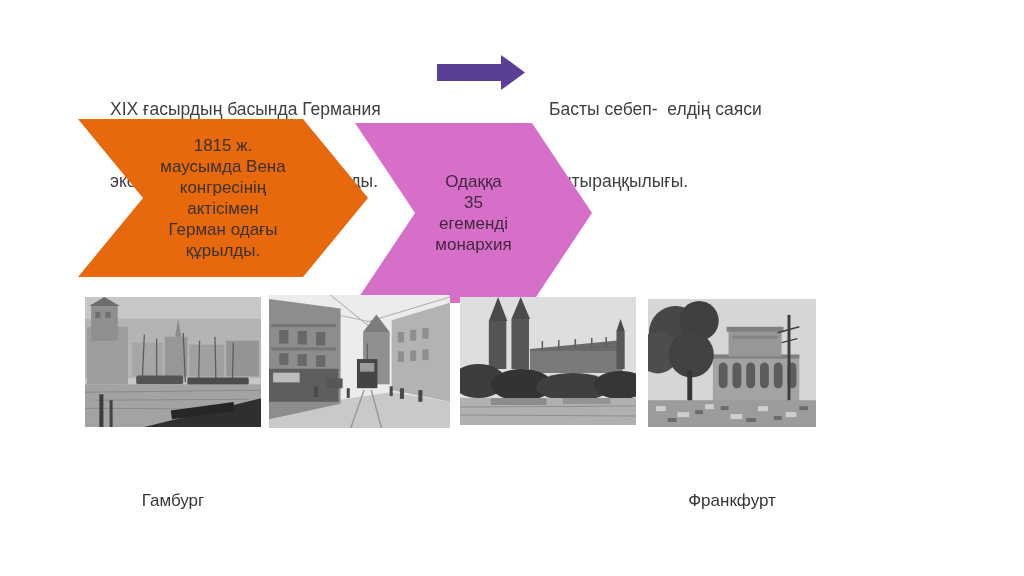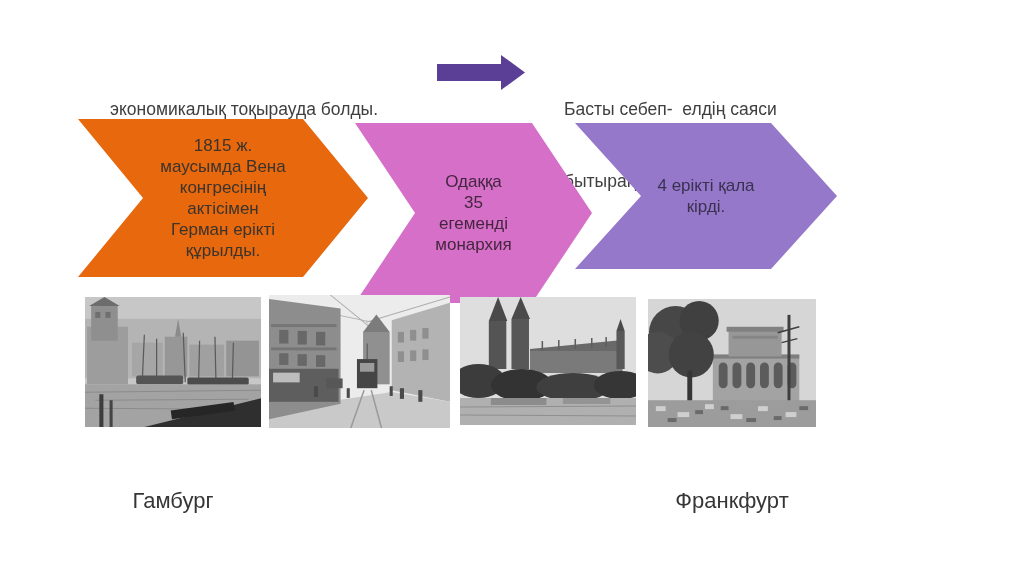--- a/index.html
+++ b/index.html
@@ -15,21 +15,21 @@
   }
   
   .intro {
     position: absolute;
     font-size: 17.5px;
     line-height: 24px;
     color: #3f3f3f;
     white-space: pre;
   }
   .intro-left  { left: 110px; top: 49px; }
-  .intro-right { left: 549px; top: 49px; margin-left: 15px; }
+  .intro-right { left: 549px; top: 49px; }
   .intro-arrow {
     position: absolute;
     left: 437px; top: 55px;
     width: 88px; height: 35px;
   }
   
   .chevron {
     position: absolute;
     display: flex;
     flex-direction: column;
@@ -66,70 +66,67 @@
   
   .photo { position: absolute; overflow: hidden; }
   .photo svg { display: block; width: 100%; height: 100%; }
   .photo-hamburg   { left: 85px;  top: 297px; width: 176px; height: 130px; }
   .photo-bremen    { left: 269px; top: 295px; width: 181px; height: 133px; }
   .photo-luebeck   { left: 460px; top: 297px; width: 176px; height: 128px; }
   .photo-frankfurt { left: 648px; top: 299px; width: 168px; height: 128px; }
   
   .city-label {
     position: absolute;
-    font-size: 22px;
+    font-size: 17px;
     line-height: 23px;
     color: #363636;
     text-align: center;
     white-space: pre;
   }
   .label-hamburg   { left: 85px;  top: 443px; width: 176px; }
   .label-bremen    { left: 269px; top: 443px; width: 181px; }
   .label-luebeck   { left: 460px; top: 443px; width: 176px; }
   .label-frankfurt { left: 648px; top: 443px; width: 168px; }
 </style>
 </head>
 <body>
 
 <div class="slide">
 
   <div class="intro intro-left">
+    <div>XIX ғасырдың басында Германия</div>
     <div>экономикалық тоқырауда болды.</div>
   </div>
 
   <svg class="intro-arrow" viewBox="0 0 88 35" aria-hidden="true">
     <rect x="0" y="9" width="64" height="17" fill="#5b3e96" style="fill: rgb(91, 62, 150);"></rect>
     <polygon points="64,0 88,17.5 64,35" fill="#5b3e96" style="fill: rgb(91, 62, 150);"></polygon>
   </svg>
 
   <div class="intro intro-right">
     <div>Басты себеп-  елдің саяси</div>
     <div>бытыраңқылығы.</div>
   </div>
 
   <div class="chevron chevron-vienna" style="background: rgb(232, 104, 13);">
     <div>1815 ж.</div>
     <div>маусымда Вена</div>
     <div>конгресінің</div>
     <div>актісімен</div>
-    <div>Герман ерікті</div>
+    <div>Герман одағы</div>
     <div>құрылды.</div>
   </div>
 
   <div class="chevron chevron-monarchies" style="background: rgb(213, 111, 200);">
     <div>Одаққа</div>
     <div>35</div>
     <div>егеменді</div>
     <div>монархия</div>
   </div>
 
-  <div class="chevron chevron-cities" style="background: rgb(150, 120, 203);">
-    <div>4 ерікті қала</div>
-    <div>кірді.</div>
-  </div>
 
   <div class="photo photo-hamburg">
     <svg viewBox="0 0 172 131" preserveAspectRatio="none" aria-hidden="true">
       <rect width="172" height="131" fill="#c7c7c7"></rect>
       <rect y="22" width="172" height="60" fill="#b4b4b4"></rect>
       <rect x="46" y="46" width="30" height="34" fill="#a6a6a6"></rect>
       <rect x="78" y="40" width="22" height="40" fill="#979797"></rect>
       <polygon points="88,40 91,22 94,40" fill="#8a8a8a"></polygon>
       <rect x="102" y="48" width="34" height="32" fill="#a0a0a0"></rect>
       <rect x="138" y="44" width="32" height="36" fill="#949494"></rect>

